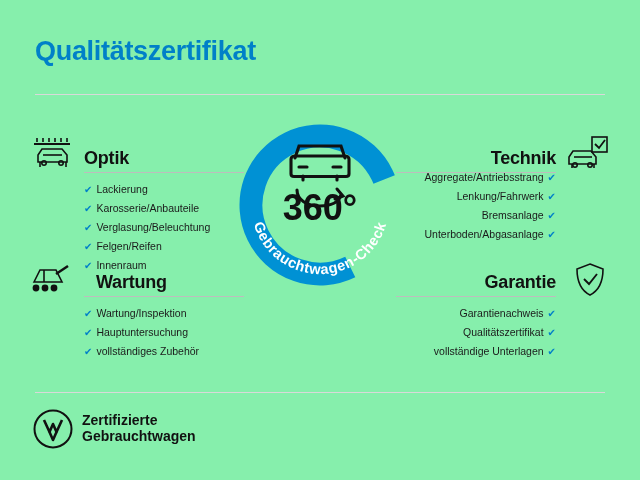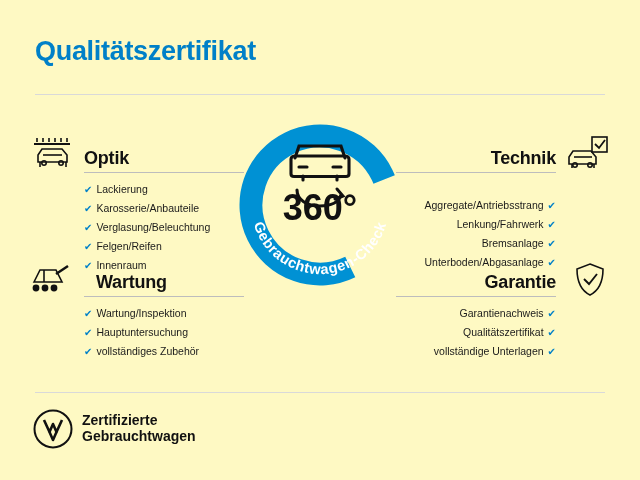--- a/index.html
+++ b/index.html
@@ -8,21 +8,21 @@
     font-family: "Liberation Sans", sans-serif;
     background: #ffffff;
     color: #1a1a1a;
     position: relative;
     overflow: hidden;
   }
   .page {
     position: absolute;
     left: 0; top: 0;
     width: 640px; height: 480px;
-    background: #fef9c3;
+    background: #86efac;
   }
   
   .title {
     position: absolute;
     left: 35px; top: 36px;
     font-size: 27px;
     font-weight: bold;
     color: #0080c8;
     letter-spacing: -0.3px;
   }
@@ -65,21 +65,21 @@
   #optik-rule    { left: 84px;  top: 172px; width: 160px; }
   #optik-items   { left: 84px;  top: 180px; }
 
   #wartung-title { left: 84px;  top: 272px; margin-left: 12px; }
   #wartung-rule  { left: 84px;  top: 296px; width: 160px; }
   #wartung-items { left: 84px;  top: 304px; }
 
   
   #technik-title   { right: 84px; top: 148px; }
   #technik-rule    { right: 84px; top: 172px; width: 160px; }
-  #technik-items   { right: 84px; top: 196px; width: 220px; }
+  #technik-items   { right: 84px; top: 168px; width: 220px; }
 
   #garantie-title  { right: 84px; top: 272px; }
   #garantie-rule   { right: 84px; top: 296px; width: 160px; }
   #garantie-items  { right: 84px; top: 304px; width: 220px; }
 
   
   .icon-box { position: absolute; }
   #icon-optik   { left: 32px;  top: 136px; }
   #icon-wartung { left: 30px;  top: 262px; }
   #icon-technik { right: 30px; top: 136px; }

